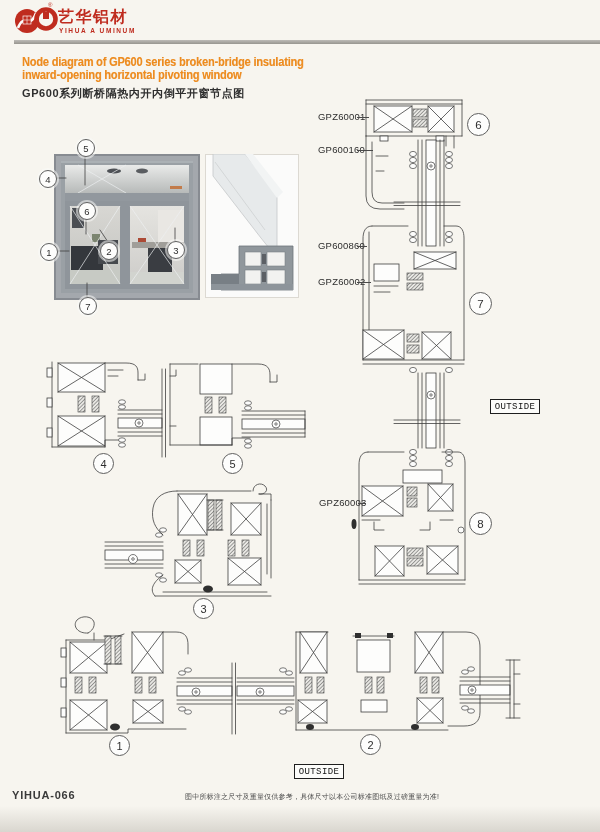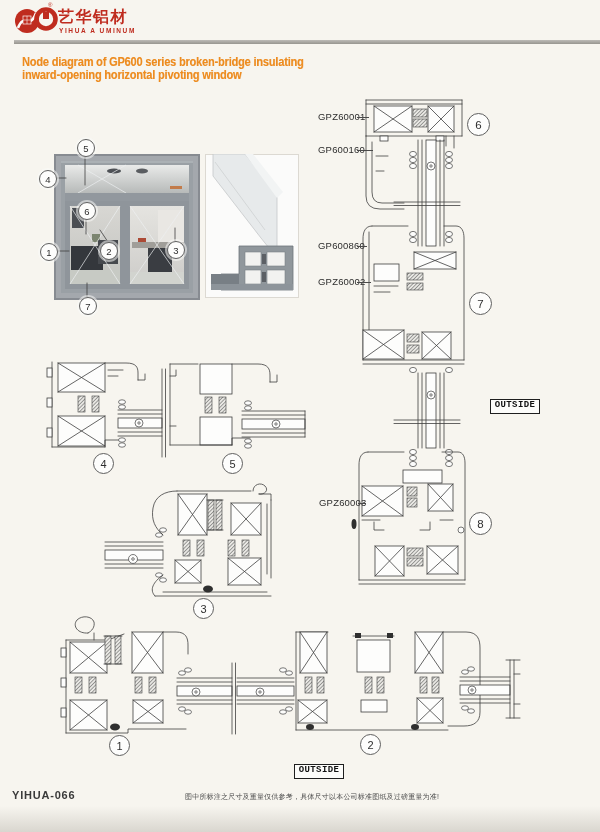--- a/index.html
+++ b/index.html
@@ -27,22 +27,22 @@
     background:#fdfdfc;display:flex;align-items:center;justify-content:center;
     color:#2e2e2e;box-shadow:0 0 0 2px rgba(250,250,248,0.55)}
   .c-sm{width:16px;height:16px;font-size:9.5px}
   .c-md{width:19px;height:19px;font-size:11px;box-shadow:none}
   .c-lg{width:21px;height:21px;font-size:11.5px;box-shadow:none}
   
   .plabel{position:absolute;font-size:9.5px;color:#2d2d2d;letter-spacing:0.2px;white-space:nowrap}
   .leader{position:absolute;height:1px;background:#4a4a4a}
   .outside{position:absolute;width:48px;height:13px;border:1px solid #1e1e1e;
     background:#fcfcfa;color:#111;font-family:"Liberation Mono",monospace;
-    font-size:9px;font-weight:bold;letter-spacing:0.4px;
-    display:flex;justify-content:center}
+    font-size:9px;font-weight:normal;letter-spacing:0.4px;
+    display:flex;align-items:center;justify-content:center}
   
   .foot-code{position:absolute;left:12px;top:789px;font-size:11px;font-weight:bold;
     color:#3a3a3a;letter-spacing:0.8px}
   .foot-note{position:absolute;left:185px;top:792px;width:260px;font-size:7px;
     color:#4a4a4a;letter-spacing:0.2px;white-space:nowrap}
   .bottom-shade{position:absolute;left:0;top:806px;width:600px;height:26px;
     background:linear-gradient(rgba(0,0,0,0),rgba(110,104,93,0.22));pointer-events:none}
   
   svg .ln{fill:none;stroke:#3f3f3f;stroke-width:0.8;stroke-linecap:round;stroke-linejoin:round}
   svg .xb{fill:#fdfdfc;stroke:#3f3f3f;stroke-width:0.8}
@@ -84,20 +84,21 @@
     <line x1="10" y1="16" x2="18" y2="16" stroke="#fdfdfc" stroke-width="0.6"></line>
     <circle cx="33" cy="15" r="9.5" fill="none" stroke="#bf2c1f" stroke-width="4.6"></circle>
     <rect x="30" y="8" width="6" height="7" fill="#bf2c1f"></rect>
   </svg>
   <span class="reg">®</span>
   <div class="logo-cn">艺华铝材</div>
   <div class="logo-en">YIHUA A UMINUM</div>
   <div class="divider"></div>
   <div class="title-en" style="top:55px">Node diagram of GP600 series broken-bridge insulating</div>
   <div class="title-en" style="top:68px">inward-opening horizontal pivoting window</div>
+  <div class="subtitle-cn">GP600系列断桥隔热内开内倒平开窗节点图</div>
 </div>
 
 <svg class="abs" style="left:54px;top:154px" width="146" height="146" viewBox="0 0 146 146">
   <rect x="0" y="0" width="146" height="146" fill="#878b91"></rect>
   <rect x="2" y="2" width="142" height="142" fill="#a4a8ad"></rect>
   <rect x="7" y="7" width="132" height="132" fill="#9aa0a5"></rect>
   <rect x="7" y="7" width="132" height="2" fill="#b8bcc0" opacity="0.6"></rect>
   <g>
     <rect x="11" y="11" width="124" height="28" fill="url(#gGlass1)"></rect>
     <ellipse cx="60" cy="17" rx="7" ry="2.4" fill="#4e5156"></ellipse>

